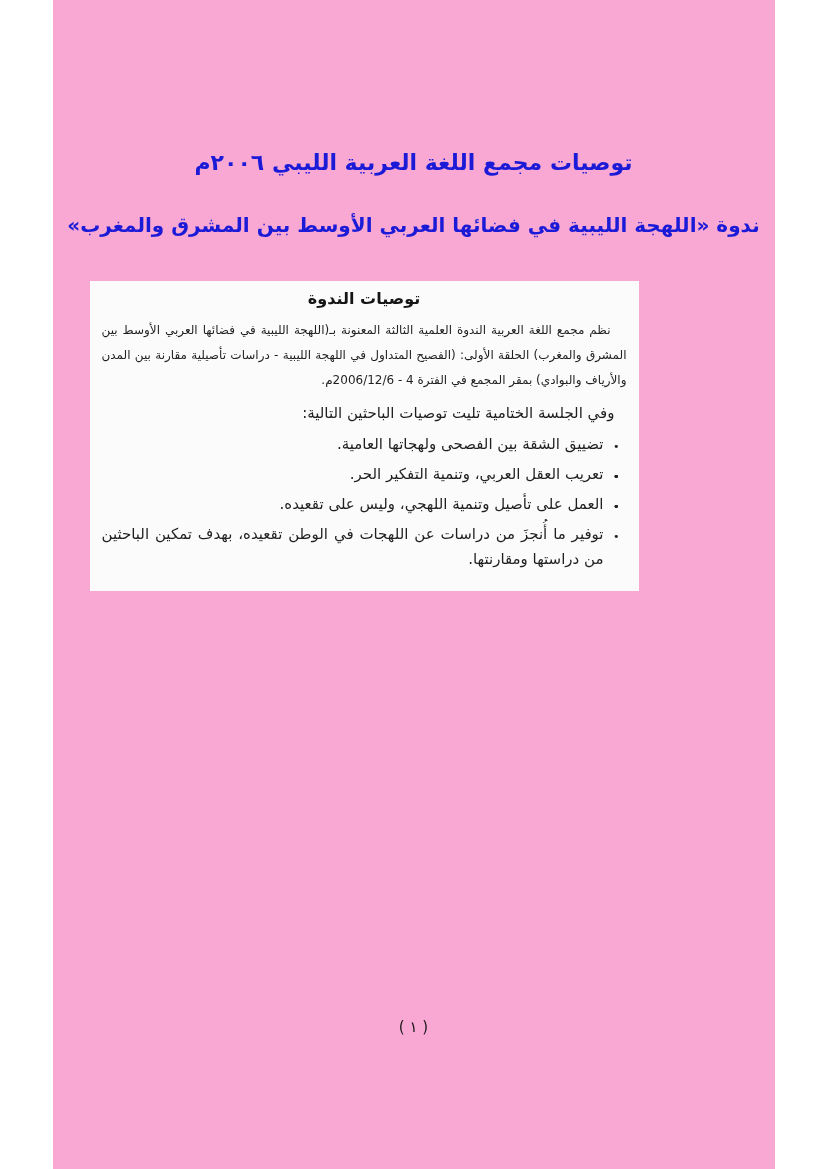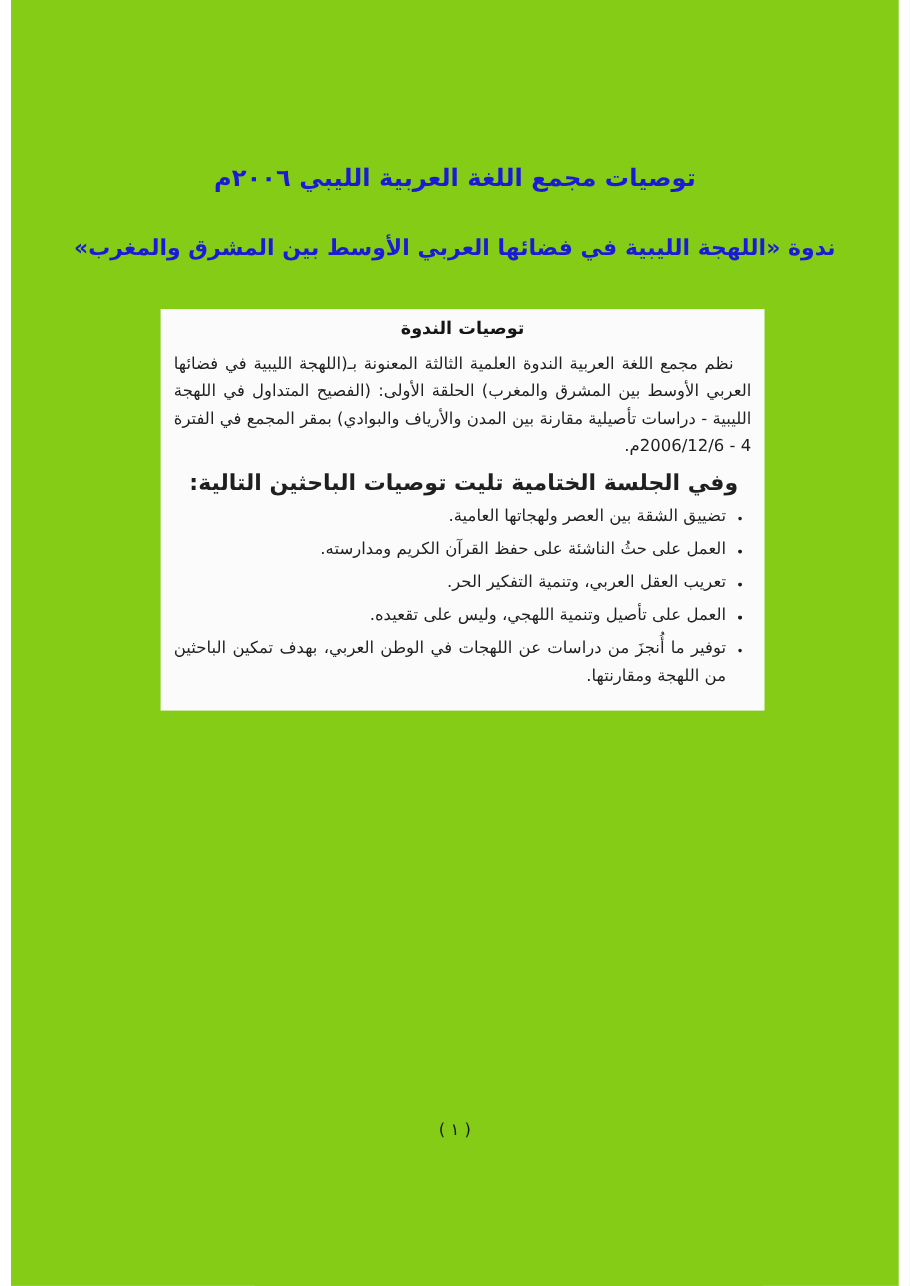--- a/index.html
+++ b/index.html
@@ -1,21 +1,21 @@
 <!DOCTYPE html>
 <html lang="ar" dir="rtl"><head>
 <meta charset="utf-8">
 <style>
   html, body { margin: 0; padding: 0; background: #ffffff; }
   .page {
     position: relative;
-    width: 807px;
+    width: 722px;
     height: 1169px;
     margin: 0 auto;
-    background: #84cc16;
+    background: #f9a8d4;
     direction: rtl;
     font-family: "DejaVu Sans", sans-serif;
     overflow: hidden;
   }
   .doc-title {
     position: absolute;
     top: 150px;
     left: 0; right: 0;
     margin: 0;
     text-align: center;
@@ -28,47 +28,46 @@
     top: 213px;
     left: 0; right: 0;
     margin: 0;
     text-align: center;
     font-size: 20px;
     font-weight: bold;
   }
   .rec-box {
     position: absolute;
     top: 281px;
-    right: 122px;
+    right: 136px;
     width: 549px;
     box-sizing: border-box;
     background: #fbfbfb;
     padding: 6px 12px 14px 12px;
     color: #1f1f1f;
   }
   .box-heading {
     margin: 2px 0 10px 0;
     text-align: center;
     font-size: 16px;
     font-weight: bold;
     color: #151515;
   }
   .intro {
     margin: 0 0 8px 0;
-    font-size: 15px;
+    font-size: 12px;
     line-height: 25px;
     text-align: justify;
     text-indent: 16px;
   }
   .lead {
     margin: 0 0 6px 0;
-    font-size: 20px;
+    font-size: 15px;
     line-height: 25px;
     text-indent: 12px;
-    font-weight: bold;
   }
   .bullets {
     list-style: none;
     margin: 0;
     padding: 0 6px 0 0;
   }
   .bullets li {
     position: relative;
     padding-right: 17px;
     margin-bottom: 5px;
@@ -105,48 +104,47 @@
   <section class="rec-box">
     <h3 class="box-heading">توصيات الندوة</h3>
 
     <p class="intro">نظم مجمع اللغة العربية الندوة العلمية الثالثة المعنونة بـ(اللهجة الليبية في فضائها العربي الأوسط بين المشرق والمغرب) الحلقة الأولى: (الفصيح المتداول في اللهجة الليبية - دراسات تأصيلية مقارنة بين المدن والأرياف والبوادي) بمقر المجمع في الفترة 4 - 2006/12/6م.</p>
 
     <p class="lead">وفي الجلسة الختامية تليت توصيات الباحثين التالية:</p>
 
     <ul class="bullets">
       <li>
         <span class="marker">•</span>
-        <span>تضييق الشقة بين العصر ولهجاتها العامية.</span>
+        <span>تضييق الشقة بين الفصحى ولهجاتها العامية.</span>
       </li>
       <li>
         <span class="marker">•</span>
       </li>
       <li>
         <span class="marker">•</span>
-        <span>العمل على حثُ الناشئة على حفظ القرآن الكريم ومدارسته.</span>
       </li>
       <li>
         <span class="marker">•</span>
       </li>
       <li>
         <span class="marker">•</span>
         <span>تعريب العقل العربي، وتنمية التفكير الحر.</span>
       </li>
       <li>
         <span class="marker">•</span>
       </li>
       <li>
         <span class="marker">•</span>
       </li>
       <li>
         <span class="marker">•</span>
         <span>العمل على تأصيل وتنمية اللهجي، وليس على تقعيده.</span>
       </li>
       <li>
         <span class="marker">•</span>
-        <span>توفير ما أُنجزَ من دراسات عن اللهجات في الوطن العربي، بهدف تمكين الباحثين من اللهجة ومقارنتها.</span>
+        <span>توفير ما أُنجزَ من دراسات عن اللهجات في الوطن تقعيده، بهدف تمكين الباحثين من دراستها ومقارنتها.</span>
       </li>
     </ul>
   </section>
 
   <div class="page-number">( ١ )</div>
 
 </div>
 
 </body></html>

